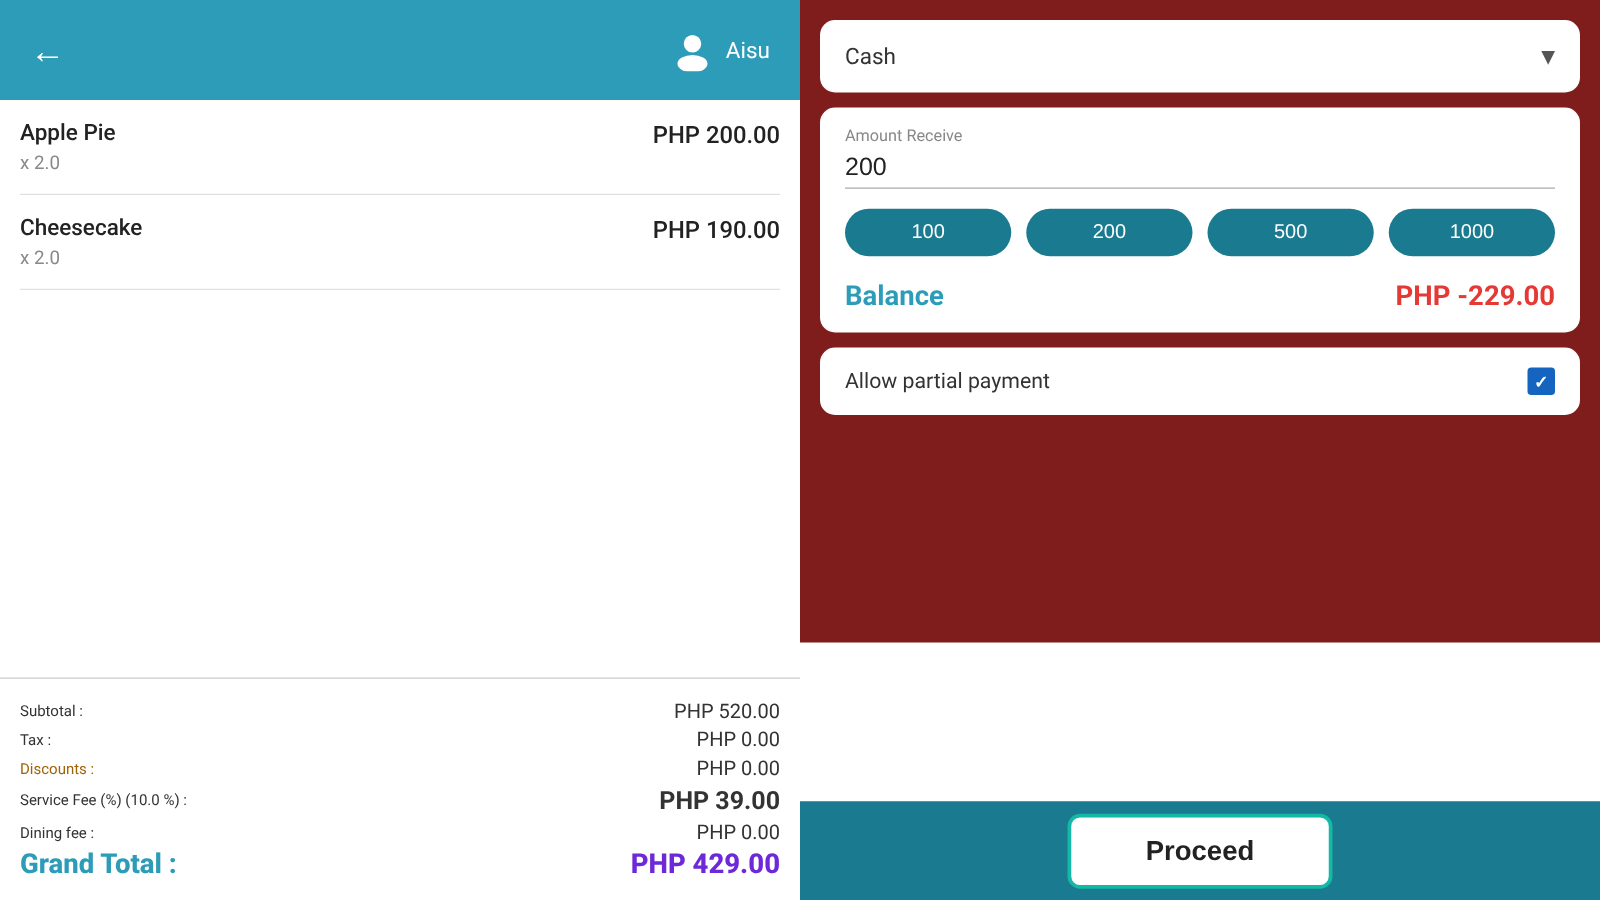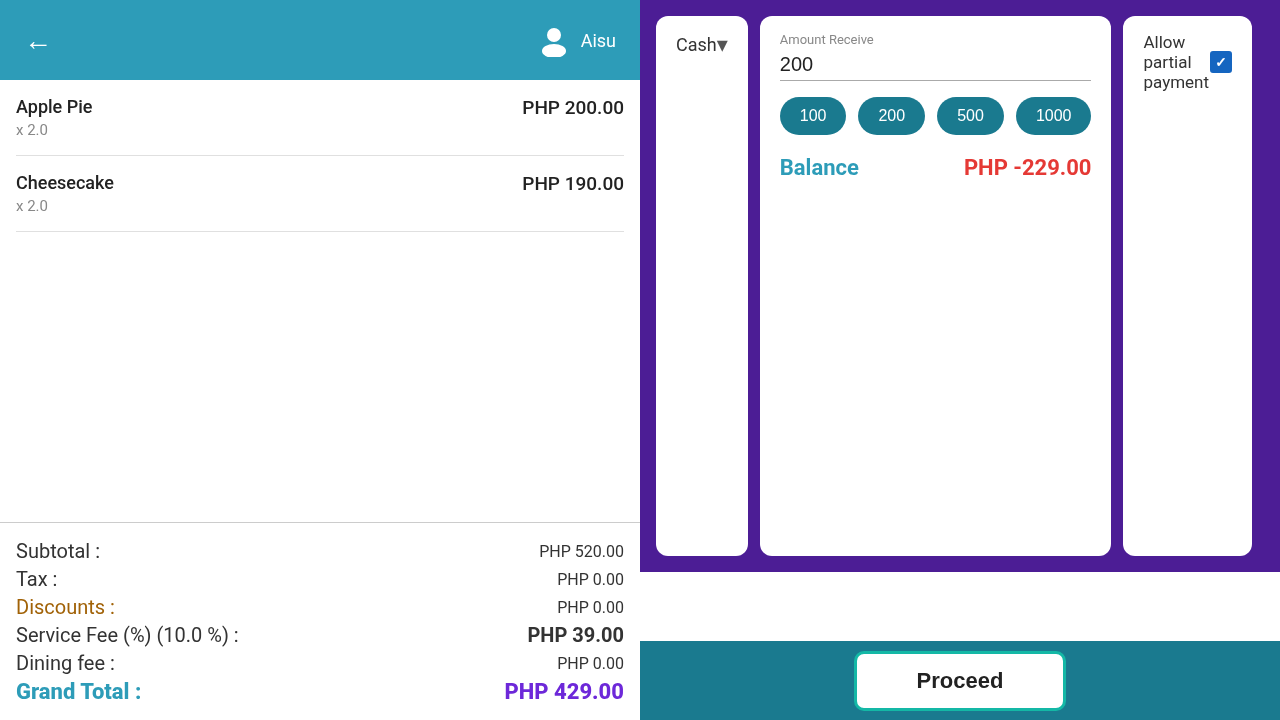--- a/index.html
+++ b/index.html
@@ -95,42 +95,42 @@
     }
 
     .total-row {
       display: flex;
       justify-content: space-between;
       align-items: center;
       margin-bottom: 4px;
     }
 
     .total-label {
-      font-size: 20px;
+      font-size: 12px;
       color: #333;
     }
 
     .total-label.blue { color: #a16207; text-align: center; }
     .total-label.bold-blue { color: #2d9cb8; font-weight: 800; font-size: 22px; }
 
     .total-value {
       font-size: 16px;
       color: #333;
     }
 
     .total-value.bold { font-weight: 700; font-size: 20px; }
     .total-value.grand { color: #6d28d9; font-weight: 800; font-size: 22px; }
 
     
     .right-panel {
       width: 640px;
-      height: 572px;
-      background: #4c1d95;
-      display: flex;
-      flex-direction: row;
+      height: 514px;
+      background: #7f1d1d;
+      display: flex;
+      flex-direction: column;
       padding: 16px;
       gap: 12px;
     }
 
     .card {
       background: #fff;
       border-radius: 12px;
       padding: 16px 20px;
     }
 

